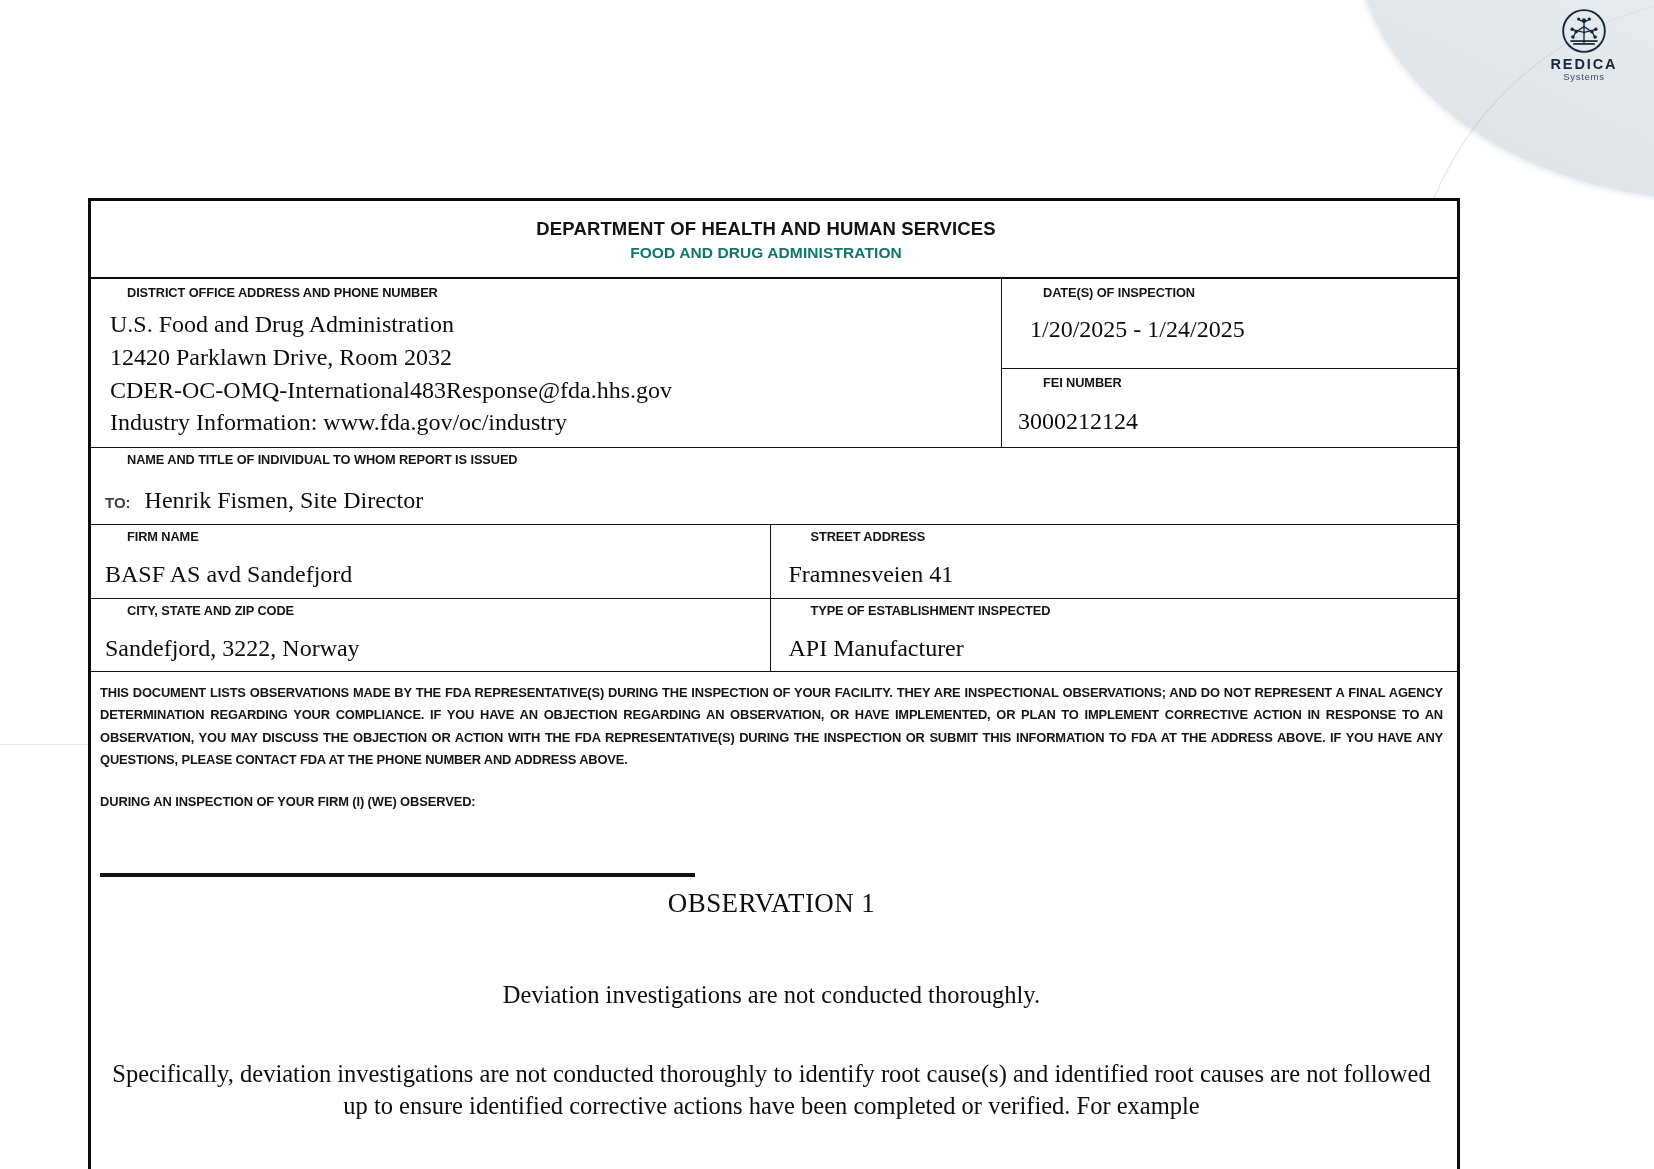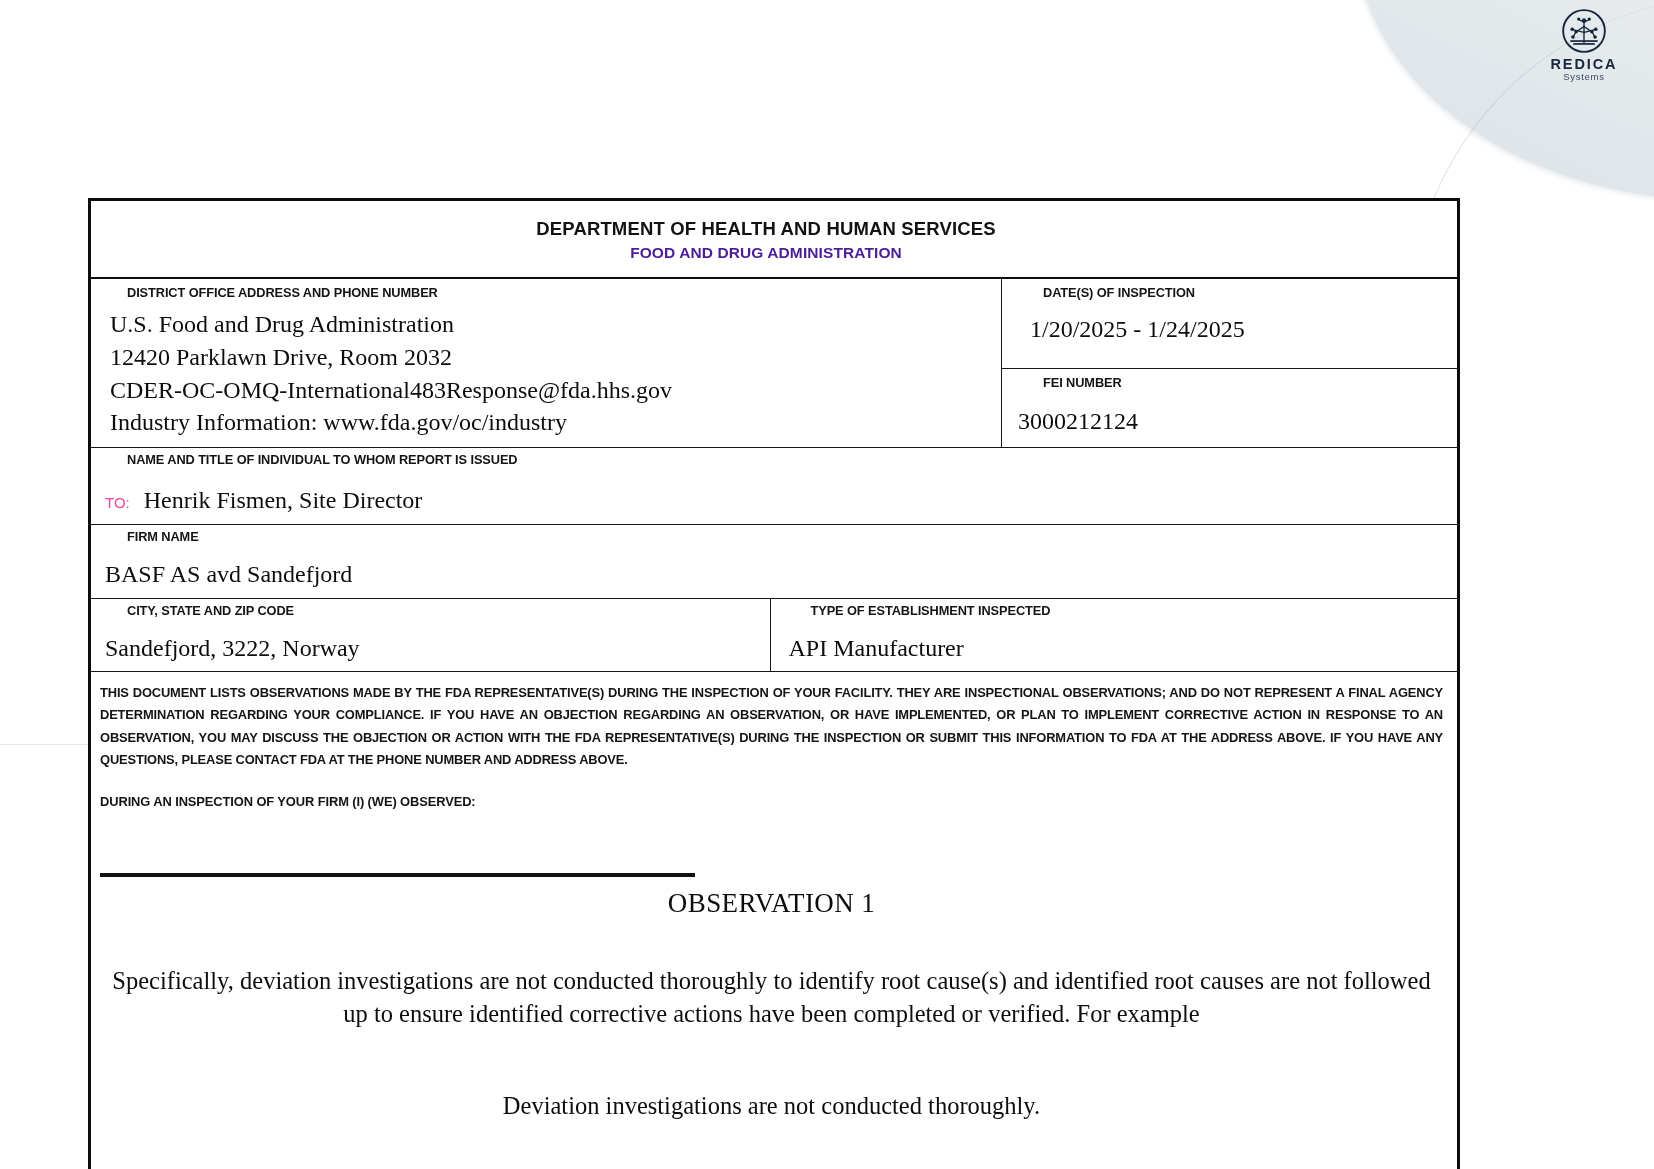--- a/index.html
+++ b/index.html
@@ -131,21 +131,21 @@
     font-size: 18.5px;
     font-weight: bold;
     letter-spacing: 0.15px;
     color: #121212;
     line-height: 1.2;
   }
   #hdr-fda {
     font-size: 15.5px;
     font-weight: bold;
     letter-spacing: 0.1px;
-    color: #4c1d95;
+    color: #0f766e;
     line-height: 1.25;
     margin-top: 3px;
   }
 
   
   #district-cell { width: 912px; padding: 7px 0 6px 8px; }
   #right-col     { width: 457px; }
 
   #district-lines { margin-top: 9px; padding-left: 11px; }
   #district-lines .fvalue { margin-bottom: 2px; }
@@ -154,22 +154,22 @@
   #dates-cell .fvalue { margin-top: 14px; margin-left: 15px; }
   #fei-cell   { padding: 7px 0 10px 13px; box-sizing: border-box; }
   #fei-cell .fvalue { margin-top: 16px; margin-left: 3px; }
 
   
   #to-cell { width: 100%; padding: 5px 0 9px 8px; }
   #to-line { margin-top: 17px; padding-left: 6px; display: flex; align-items: baseline; }
   #to-tag {
     font-family: "Liberation Sans", sans-serif;
     font-size: 15px;
-    font-weight: normal;
-    color: #ec4899;
+    font-weight: bold;
+    color: #404040;
     margin-right: 14px;
   }
 
   
   .half-left  { width: 680px; padding: 5px 0 8px 8px; }
   .half-right { width: 689px; padding: 5px 0 8px 12px; }
   .half-left .fvalue, .half-right .fvalue { margin-top: 14px; padding-left: 6px; }
 
   
   #disclaimer-cell { width: 100%; padding: 10px 14px 0 9px; }
@@ -298,20 +298,24 @@
         <span class="fvalue">Henrik Fismen, Site Director</span>
       </div>
     </div>
   </div>
 
   <div class="row bt-thin">
     <div class="cell half-left">
       <div class="flabel">FIRM NAME</div>
       <div class="fvalue">BASF AS avd Sandefjord</div>
     </div>
+    <div class="cell cell-divider half-right">
+      <div class="flabel">STREET ADDRESS</div>
+      <div class="fvalue">Framnesveien 41</div>
+    </div>
   </div>
 
   <div class="row bt-thin">
     <div class="cell half-left">
       <div class="flabel">CITY, STATE AND ZIP CODE</div>
       <div class="fvalue">Sandefjord, 3222, Norway</div>
     </div>
     <div class="cell cell-divider half-right">
       <div class="flabel">TYPE OF ESTABLISHMENT INSPECTED</div>
       <div class="fvalue">API Manufacturer</div>
@@ -322,18 +326,18 @@
     <div class="cell" id="disclaimer-cell">
       <div id="disclaimer-body">THIS DOCUMENT LISTS OBSERVATIONS MADE BY THE FDA REPRESENTATIVE(S) DURING THE INSPECTION OF YOUR FACILITY. THEY ARE INSPECTIONAL OBSERVATIONS; AND DO NOT REPRESENT A FINAL AGENCY DETERMINATION REGARDING YOUR COMPLIANCE. IF YOU HAVE AN OBJECTION REGARDING AN OBSERVATION, OR HAVE IMPLEMENTED, OR PLAN TO IMPLEMENT CORRECTIVE ACTION IN RESPONSE TO AN OBSERVATION, YOU MAY DISCUSS THE OBJECTION OR ACTION WITH THE FDA REPRESENTATIVE(S) DURING THE INSPECTION OR SUBMIT THIS INFORMATION TO FDA AT THE ADDRESS ABOVE. IF YOU HAVE ANY QUESTIONS, PLEASE CONTACT FDA AT THE PHONE NUMBER AND ADDRESS ABOVE.</div>
       <div id="during-line">DURING AN INSPECTION OF YOUR FIRM (I) (WE) OBSERVED:</div>
     </div>
   </div>
 
   <div class="row">
     <div class="cell" id="obs-area" style="width:100%;">
       <div id="obs-rule"></div>
       <div id="obs-heading">OBSERVATION 1</div>
+      <div class="obs-para" id="obs-summary">Deviation investigations are not conducted thoroughly.</div>
       <div class="obs-para" id="obs-detail">Specifically, deviation investigations are not conducted thoroughly to identify root cause(s) and identified root causes are not followed up to ensure identified corrective actions have been completed or verified. For example</div>
-      <div class="obs-para" id="obs-summary">Deviation investigations are not conducted thoroughly.</div>
     </div>
   </div>
 
 </div>
 
 </body></html>

